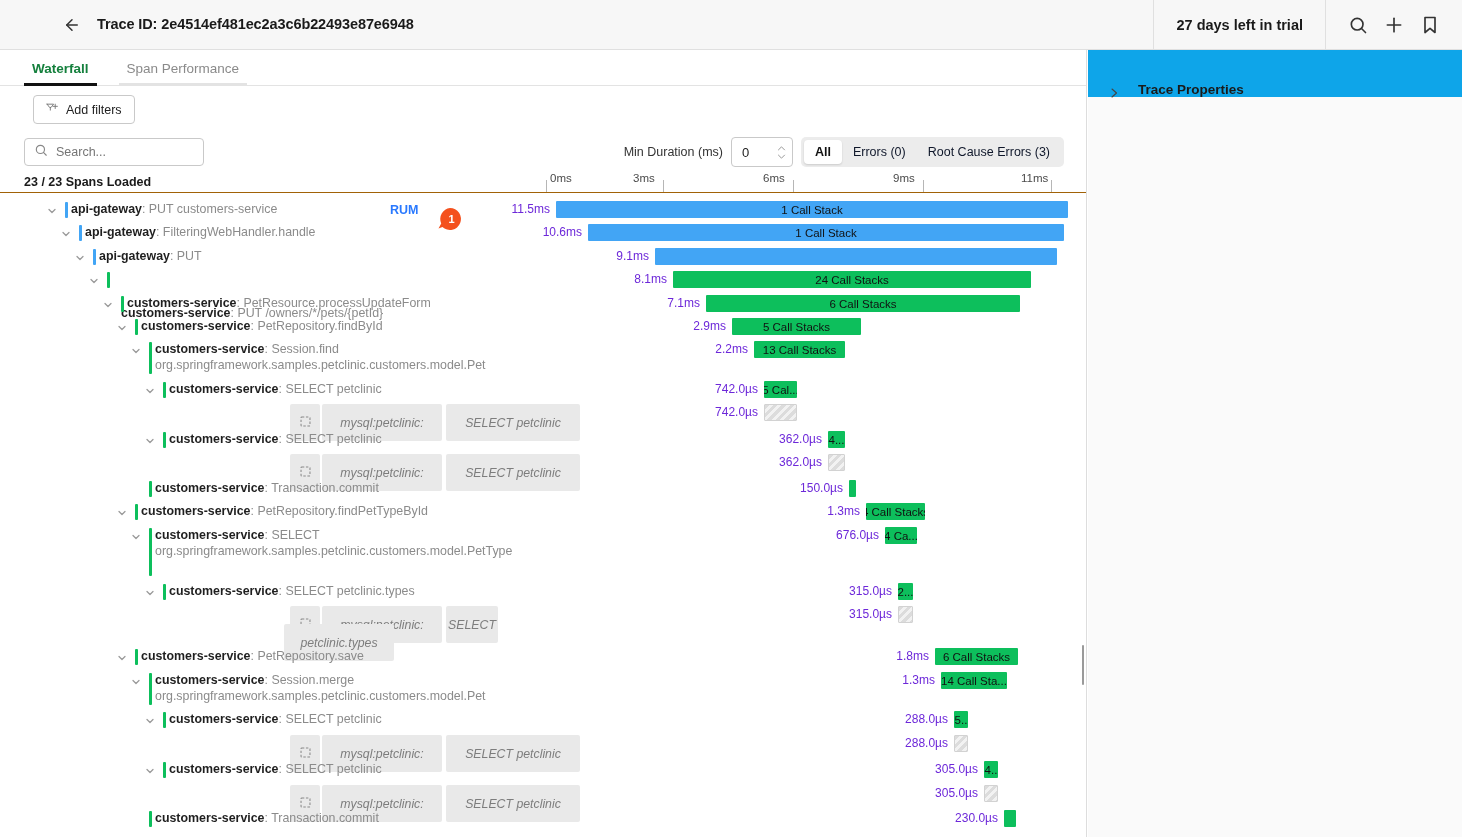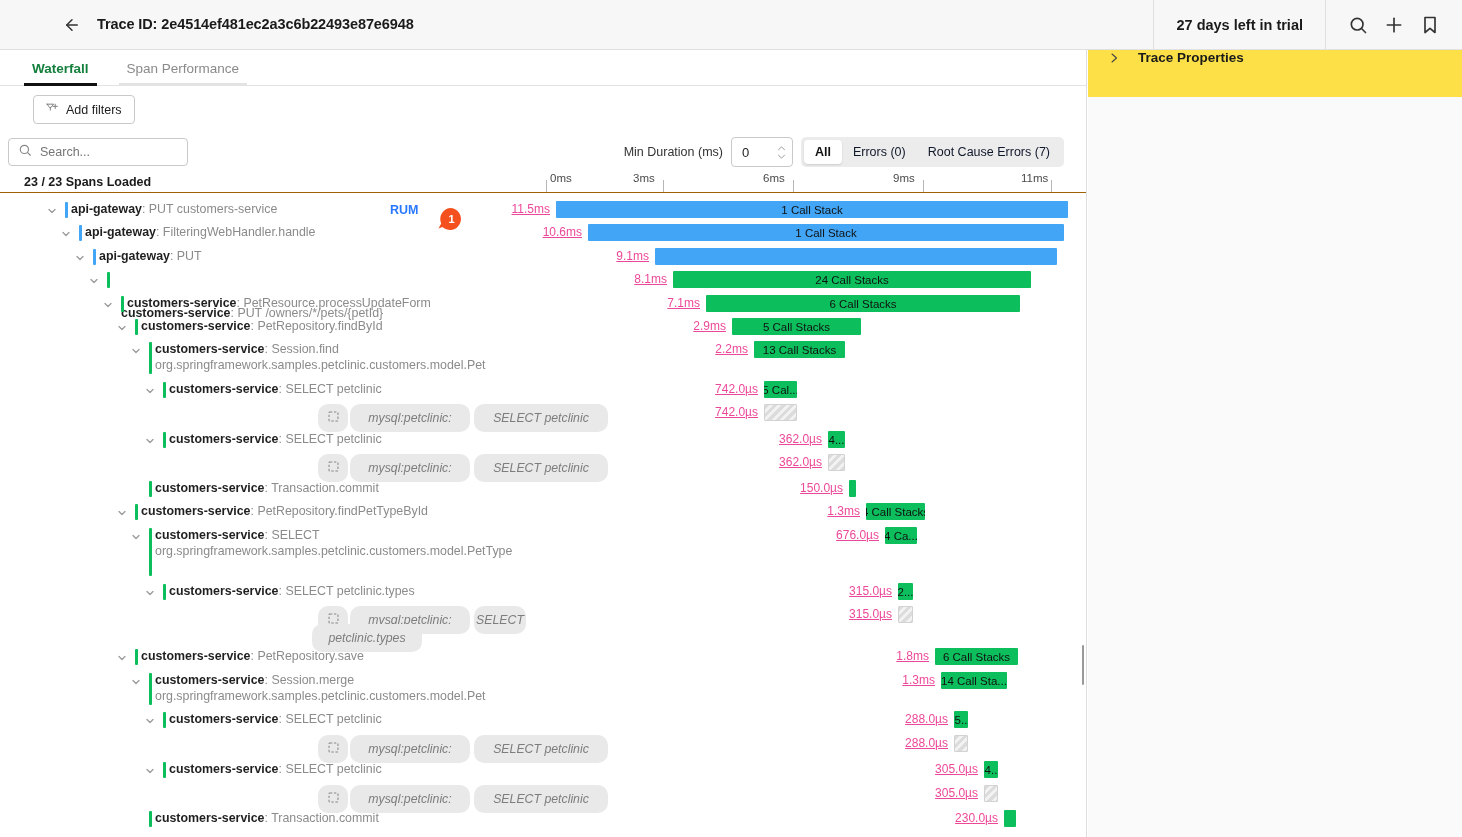--- a/index.html
+++ b/index.html
@@ -54,21 +54,21 @@
   }
 
   .filterbar { height: 47px; display: flex; align-items: center; padding-left: 33px; }
   .addfilters {
     display: flex; align-items: center; gap: 7px; height: 29px; padding: 0 12px;
     border: 1px solid #c9c9c9; border-radius: 4px; background: #fff;
     font-size: 12.5px; color: #222; cursor: pointer;
   }
 
   .searchbar {
-    height: 38px; display: flex; align-items: center; padding-left: 8px;
+    height: 38px; display: flex; align-items: center; padding-left: 24px;
     position: relative;
   }
   .searchbox {
     width: 180px; height: 28px; border: 1px solid #c9c9c9; border-radius: 4px;
     display: flex; align-items: center; gap: 8px; padding: 0 9px; background: #fff;
   }
   .searchbox input {
     border: none; outline: none; font-size: 12.5px; color: #555; width: 130px;
     font-family: "Liberation Sans", sans-serif; background: transparent;
   }
@@ -116,57 +116,57 @@
   }
   .row-label .svc { font-weight: bold; color: #1f1f1f; }
   .caret {
     position: absolute; width: 12px; height: 12px; color: #9a9a9a; cursor: pointer;
   }
   .accent { position: absolute; width: 2.5px; border-radius: 1px; }
   .accent.blue { background: #42a5f5; }
   .accent.green { background: #0dbf5c; }
 
   .dur {
-    position: absolute; font-size: 12px; color: #ec4899; text-align: right; text-decoration: underline;
+    position: absolute; font-size: 12px; color: #6d28d9; text-align: right;
   }
   .bar {
     position: absolute; height: 17px; border-radius: 1px;
     font-size: 11.5px; color: #111; display: flex; align-items: center;
     justify-content: center; overflow: hidden; white-space: nowrap; cursor: pointer;
   }
   .bar.blue { background: #42a5f5; }
   .bar.green { background: #0dbf5c; }
   .bar.hatch {
     background: repeating-linear-gradient(135deg,#dcdcdc 0 3px,#f2f2f2 3px 6px);
     border: 1px solid #d2d2d2;
   }
 
   
   .chip {
-    position: absolute; height: 28px; background: #e9e9e9; border-radius: 10px;
+    position: absolute; height: 37px; background: #e9e9e9; border-radius: 2px;
     display: flex; align-items: center; justify-content: center;
-    font-size: 12.3px; font-style: italic; color: #7d7d7d; margin-left: 28px;
+    font-size: 12.3px; font-style: italic; color: #7d7d7d;
   }
   .chip.sq { width: 30px; }
 
   
   .rum-link {
     position: absolute; font-size: 12.5px; color: #2979ff; font-weight: bold; cursor: pointer;
   }
   .rum-badge {
     position: absolute; width: 26px; height: 26px;
   }
 
   
   .rightpane {
     position: absolute; left: 1088px; top: 50px; width: 374px; height: 787px;
     background: #fafafa;
   }
   .props-header {
-    height: 47px; background: #fde047; display: flex; align-items: flex-start;
+    height: 47px; background: #0ea5e9; display: flex; align-items: flex-end;
     padding-left: 20px; gap: 18px; cursor: pointer;
   }
   .props-title { font-size: 13.5px; font-weight: bold; color: #1a1a1a; }
   .chev { width: 12px; height: 12px; color: #444; }
 
   
   .scroll-thumb {
     position: absolute; width: 2px; background: #9a9a9a; border-radius: 1px;
   }
 </style>
@@ -246,21 +246,21 @@
             <path d="M1 5 L5 1 L9 5" fill="none" stroke="#999" stroke-width="1.2"></path>
           </svg>
           <svg viewBox="0 0 10 6" width="9" height="5">
             <path d="M1 1 L5 5 L9 1" fill="none" stroke="#999" stroke-width="1.2"></path>
           </svg>
         </span>
       </div>
       <div class="segmented">
         <div class="seg active">All</div>
         <div class="seg">Errors (0)</div>
-        <div class="seg">Root Cause Errors (7)</div>
+        <div class="seg">Root Cause Errors (3)</div>
       </div>
     </div>
   </div>
 
   <div class="ruler">
     <div class="spans-loaded">23 / 23 Spans Loaded</div>
     <div id="ticks">
         <div class="tick" style="left: 550px;">0ms</div>
         <div class="tickmark" style="left: 546px;"></div>
         <div class="tick" style="left: 633px;">3ms</div>

